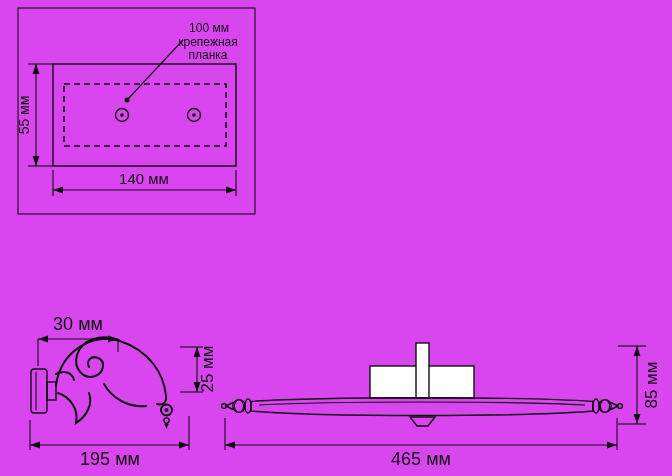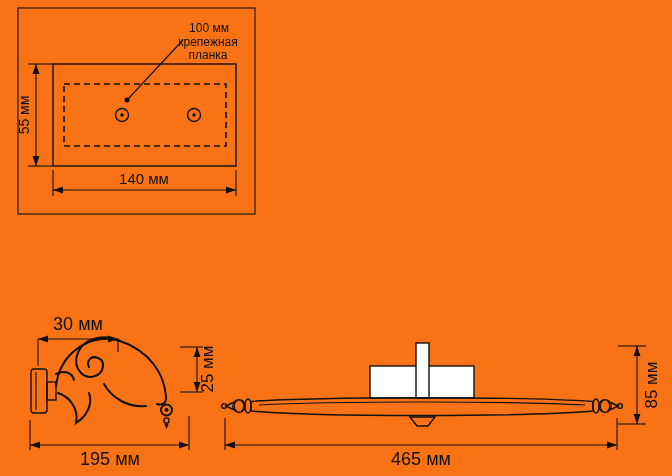--- a/index.html
+++ b/index.html
@@ -1,16 +1,16 @@
 <!DOCTYPE html>
 <html><head>
 <meta charset="utf-8">
 <style>
   html,body{margin:0;padding:0;background:#fff;}
-  #stage{position:relative;width:672px;height:476px;background:#f97316;overflow:hidden;}
+  #stage{position:relative;width:672px;height:476px;background:#d946ef;overflow:hidden;}
   svg{position:absolute;left:0;top:0;}
   text{font-family:"Liberation Sans", sans-serif;fill:#111;stroke:none;}
   .t12{font-size:12px}
   .t14{font-size:14px}
   .t15{font-size:15px}
   .t17{font-size:17px}
   .t18{font-size:18px}
   .mid{text-anchor:middle}
   .s{fill:none;stroke:#111;stroke-width:1.4}
   .s2{fill:none;stroke:#111;stroke-width:2;stroke-linecap:round}

